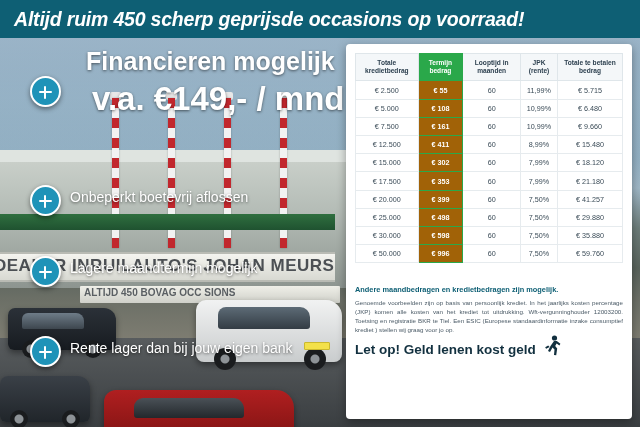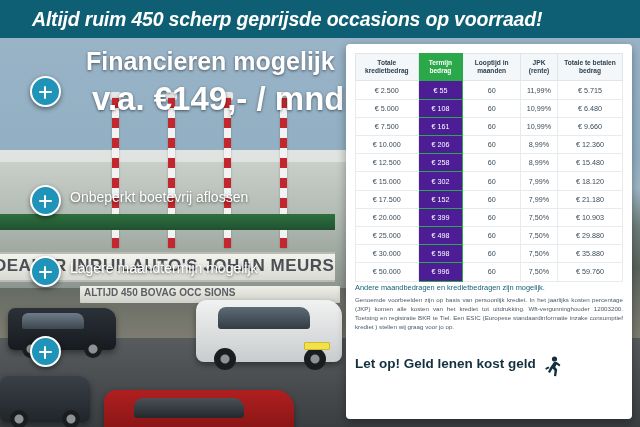--- a/index.html
+++ b/index.html
@@ -143,21 +143,21 @@
     position: absolute; left: 0; top: 0; width: 640px; height: 38px;
     background: #0e5f74;
     display: flex; align-items: center;
   }
   .topbar .ttl {
     color: #ffffff;
     font-size: 19.5px;
     font-weight: bold;
     font-style: italic;
     letter-spacing: -.2px;
-    padding-left: 32px;
+    padding-left: 14px;
     white-space: nowrap;
   }
 
   
   .headline {
     position: absolute; left: 70px; top: 48px; width: 275px;
     color: #ffffff;
     text-shadow: 0 1px 3px rgba(0,0,0,.55);
   }
   .headline .l1 {
@@ -228,43 +228,43 @@
     border-color: #2aa84a;
   }
   table.rates td {
     padding: 4.1px 2px;
     text-align: center;
     border: 1px solid #e6ebee;
     font-size: 7.2px;
     white-space: nowrap;
   }
   table.rates td.hl {
-    background: #4c1d95;
+    background: #a16207;
     color: #ffffff;
-    font-weight: normal;
+    font-weight: bold;
     border-color: #2aa84a;
   }
   .note-title {
-    margin-top: 1px;
+    margin-top: 22px;
     font-size: 7.4px;
-    font-weight: normal;
+    font-weight: bold;
     color: #0e5f74;
     line-height: 1.3;
   }
   .note-body {
     margin-top: 4px;
     font-size: 6.2px;
     color: #4a5a66;
     line-height: 1.45;
     text-align: justify;
   }
   .warn {
-    margin-top: 24px;
+    margin-top: 0;
     display: flex;
-    align-items: flex-start;
+    align-items: flex-end;
     gap: 8px;
   }
   .warn .wtxt {
     font-size: 13.5px;
     font-weight: bold;
     color: #12303f;
     white-space: nowrap;
   }
   .walk { flex: 0 0 auto; }
 </style>
@@ -331,20 +331,21 @@
     <div class="l2">v.a. €149,- / mnd</div>
   </div>
 
   <div class="plus p-1"></div>
   <div class="bullet b1">Onbeperkt boetevrij aflossen</div>
 
   <div class="plus p-2"></div>
   <div class="bullet b2">Lagere maandtermijn mogelijk</div>
 
   <div class="plus p-3"></div>
+  <div class="bullet b3">Rente lager dan bij jouw eigen bank</div>
 
   <div class="panel">
     <table class="rates">
       <thead>
         <tr>
           <th>Totale kredietbedrag</th>
           <th class="hl">Termijn bedrag</th>
           <th>Looptijd in maanden</th>
           <th>JPK (rente)</th>
           <th>Totale te betalen bedrag</th>
@@ -366,53 +367,46 @@
           <td>€ 6.480</td>
         </tr>
         <tr>
           <td>€ 7.500</td>
           <td class="hl">€ 161</td>
           <td>60</td>
           <td>10,99%</td>
           <td>€ 9.660</td>
         </tr>
         <tr>
-          <td>€ 10.000</td>
-          <td class="hl">€ 206</td>
-          <td>60</td>
-          <td>8,99%</td>
-          <td>€ 12.360</td>
-        </tr>
-        <tr>
           <td>€ 12.500</td>
-          <td class="hl">€ 258</td>
+          <td class="hl">€ 411</td>
           <td>60</td>
           <td>8,99%</td>
           <td>€ 15.480</td>
         </tr>
         <tr>
           <td>€ 15.000</td>
           <td class="hl">€ 302</td>
           <td>60</td>
           <td>7,99%</td>
           <td>€ 18.120</td>
         </tr>
         <tr>
           <td>€ 17.500</td>
-          <td class="hl">€ 152</td>
+          <td class="hl">€ 353</td>
           <td>60</td>
           <td>7,99%</td>
           <td>€ 21.180</td>
         </tr>
         <tr>
           <td>€ 20.000</td>
           <td class="hl">€ 399</td>
           <td>60</td>
           <td>7,50%</td>
-          <td>€ 10.903</td>
+          <td>€ 41.257</td>
         </tr>
         <tr>
           <td>€ 25.000</td>
           <td class="hl">€ 498</td>
           <td>60</td>
           <td>7,50%</td>
           <td>€ 29.880</td>
         </tr>
         <tr>
           <td>€ 30.000</td>

